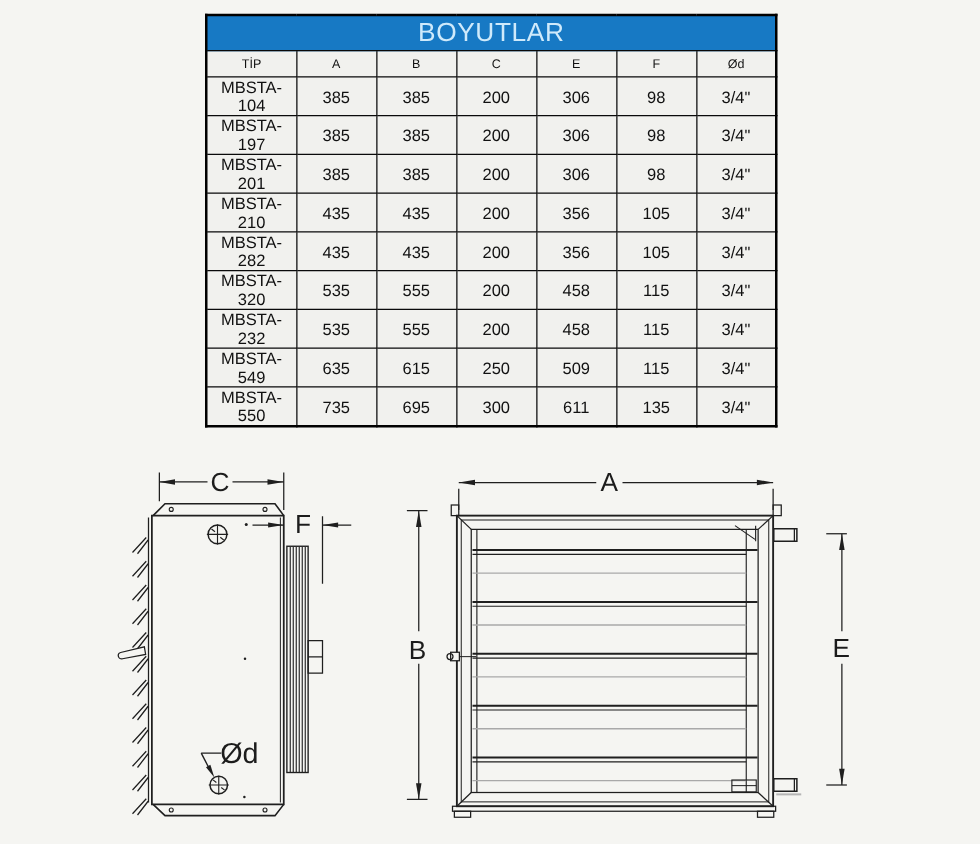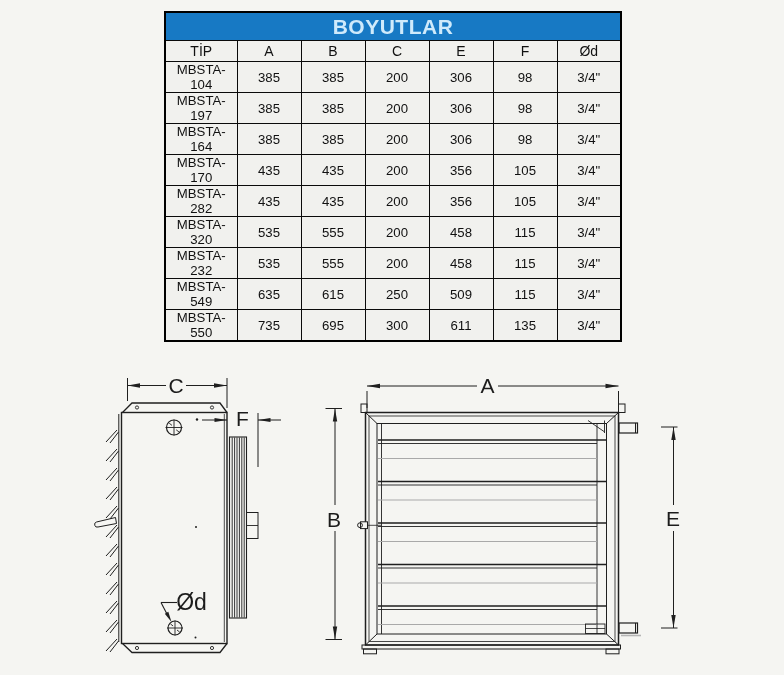--- a/index.html
+++ b/index.html
@@ -16,23 +16,23 @@
     background:#f1f1ee;
   }
   .dims-table th,.dims-table td{
     border:1.4px solid #0a0a0a;
     text-align:center;vertical-align:middle;
     padding:0;
   }
   .dims-table{border:2.2px solid #000;}
   .title-cell{
     height:27px;background:var(--accent,#1779c4);color:var(--accent-text,#cfeafb);
-    font-size:21px;font-weight:bold;letter-spacing:.5px;
+    font-size:21px;font-weight:normal;letter-spacing:.5px;
   }
-  .col-head{height:20px;font-size:14px;font-weight:normal;}
+  .col-head{height:20px;font-size:10px;font-weight:normal;}
   .data-row td{height:17.6px;font-size:13.2px;}
   
   .diagram{position:absolute;}
   .diagram svg{display:block;}
   .stroke{stroke:#1f1f1f;fill:none;}
   text.dim-label{fill:#1c1c1c;font-family:"Liberation Sans",sans-serif;}
 </style>
 </head>
 <body>
 
@@ -71,30 +71,30 @@
       <tr class="data-row">
         <td>MBSTA-197</td>
         <td>385</td>
         <td>385</td>
         <td>200</td>
         <td>306</td>
         <td>98</td>
         <td>3/4"</td>
       </tr>
       <tr class="data-row">
-        <td>MBSTA-164</td>
+        <td>MBSTA-201</td>
         <td>385</td>
         <td>385</td>
         <td>200</td>
         <td>306</td>
         <td>98</td>
         <td>3/4"</td>
       </tr>
       <tr class="data-row">
-        <td>MBSTA-170</td>
+        <td>MBSTA-210</td>
         <td>435</td>
         <td>435</td>
         <td>200</td>
         <td>356</td>
         <td>105</td>
         <td>3/4"</td>
       </tr>
       <tr class="data-row">
         <td>MBSTA-282</td>
         <td>435</td>

